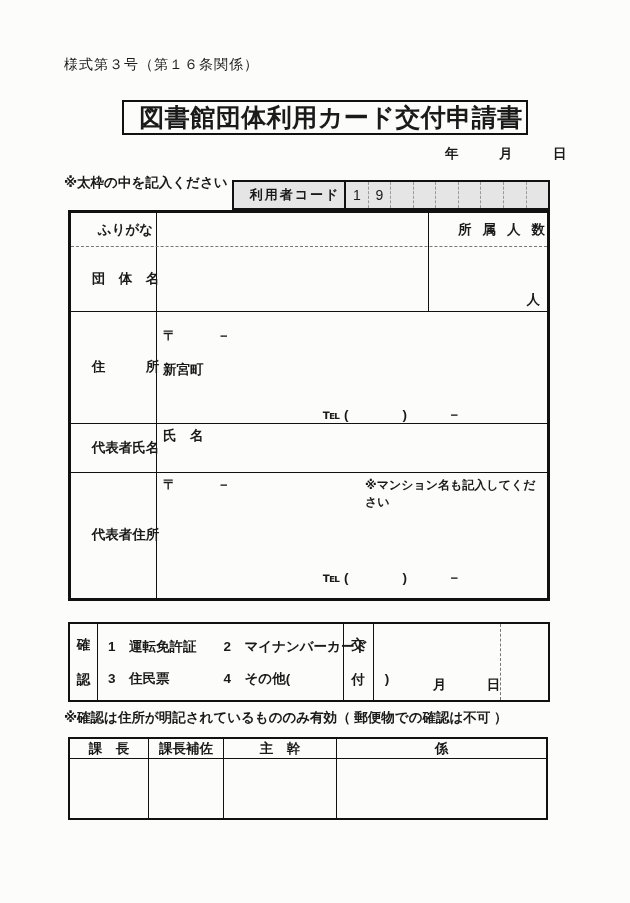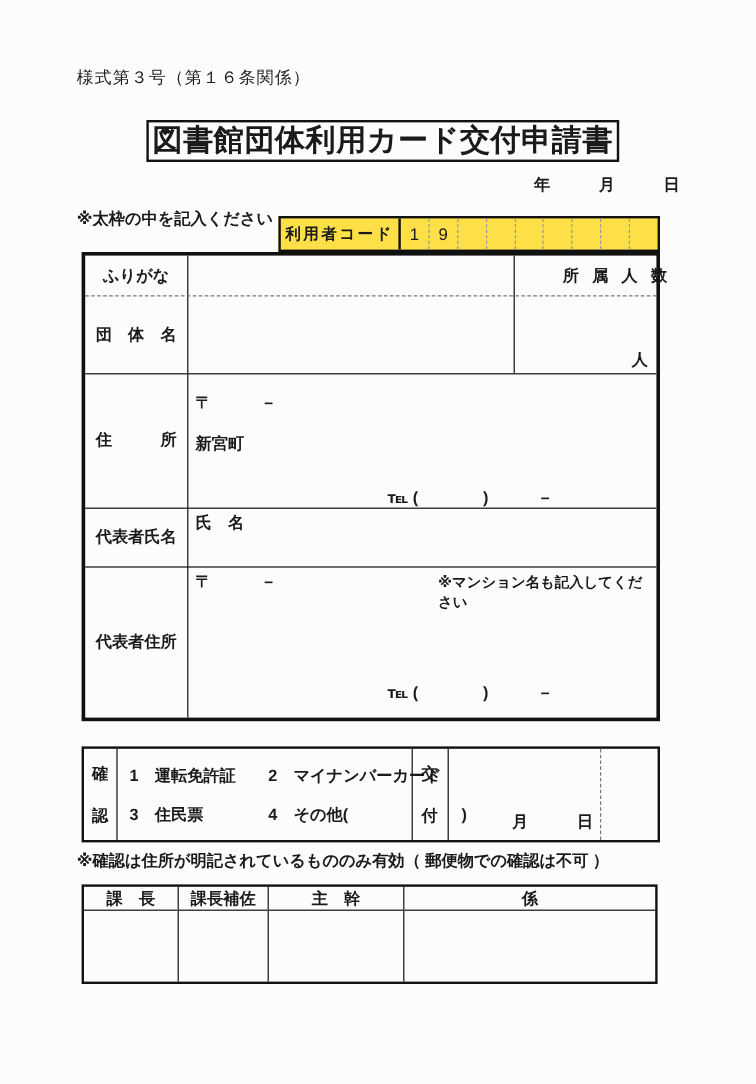--- a/index.html
+++ b/index.html
@@ -6,41 +6,41 @@
   .page{
     position:relative;
     width:630px;height:903px;
     margin:0 auto;
     background:#fcfcfa;
     font-family:"Liberation Sans","DejaVu Sans",sans-serif;
     color:#1a1a1a;
     overflow:hidden;
   }
   .abs{position:absolute;}
-  .center{display:flex;align-items:center;justify-content:center;}
+  .center{display:flex;align-items:center;justify-content:center;padding-left:12px;}
 
   .form-number{
     left:64px;top:56px;
     font-family:"Liberation Serif","DejaVu Serif",serif;
     font-size:14px;letter-spacing:1px;
   }
   .title-box{
     left:122px;top:100px;width:390px;height:31px;
     border:2.5px solid #111;
     font-size:25px;font-weight:bold;letter-spacing:0.5px;
     line-height:1;
   }
   .date-line{left:437px;top:145px;font-size:13.5px;font-weight:bold;margin-left:8px;}
   .frame-note{left:64px;top:174px;font-size:13.5px;font-weight:bold;}
 
   
   .user-code{
     left:232px;top:180px;width:318px;height:30px;
     border:2px solid #111;display:flex;box-sizing:border-box;
-    background:#fde047;
+    background:#e5e5e5;
   }
   .user-code .uc-label{
     width:98px;flex:none;border-right:2px solid #111;
     font-size:13px;font-weight:bold;letter-spacing:2px;
   }
   .user-code .uc-cells{flex:1;display:flex;}
   .user-code .uc-cell{
     flex:1;display:flex;align-items:center;justify-content:center;
     font-size:14px;border-left:1px dashed #999;
   }
@@ -110,21 +110,21 @@
     <div class="inner">
 
       <div class="vline" style="left:85px;top:0;bottom:0;"></div>
       <div class="vline" style="left:357px;top:0;height:98px;"></div>
       <div class="hdash" style="left:0;right:0;top:33px;"></div>
       <div class="hline" style="left:0;right:0;top:98px;"></div>
       <div class="hline" style="left:0;right:0;top:210px;"></div>
       <div class="hline" style="left:0;right:0;top:259px;"></div>
 
       <div class="abs cell-label center" style="left:0;top:0;width:85px;height:33px;">ふりがな</div>
-      <div class="abs cell-label center" style="left:378px;top:0;width:119px;height:33px;letter-spacing:11px;padding-left:19px;box-sizing:border-box;">所属人数</div>
+      <div class="abs cell-label center" style="left:367px;top:0;width:119px;height:33px;letter-spacing:11px;padding-left:19px;box-sizing:border-box;">所属人数</div>
 
       <div class="abs cell-label center" style="left:0;top:33px;width:85px;height:65px;">団　体　名</div>
       <div class="abs cell-label" style="left:357px;top:33px;width:119px;height:65px;display:flex;align-items:flex-end;justify-content:flex-end;padding:0 7px 2px 0;box-sizing:border-box;">人</div>
 
       <div class="abs cell-label center" style="left:0;top:98px;width:85px;height:112px;">住　　　所</div>
       <div class="abs small-label" style="left:92px;top:114px;">〒　　　－</div>
       <div class="abs small-label" style="left:92px;top:148px;">新宮町</div>
       <div class="abs small-label" style="left:252px;top:193px;">℡ (　　　　)　　　－</div>
 
       <div class="abs cell-label center" style="left:0;top:210px;width:85px;height:49px;">代表者氏名</div>

